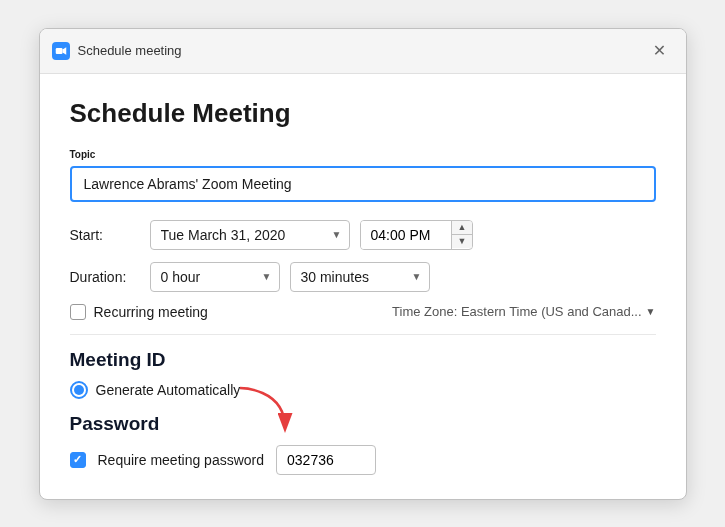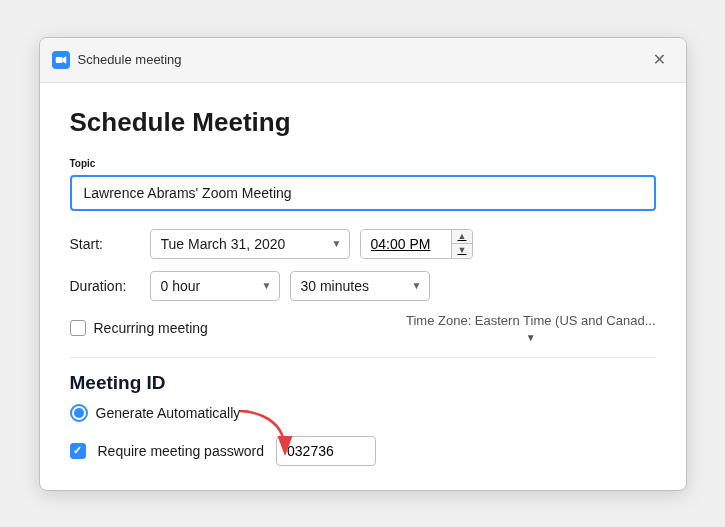--- a/index.html
+++ b/index.html
@@ -125,21 +125,20 @@
       pointer-events: none;
       font-size: 10px;
       color: #666;
     }
     .date-select { width: 200px; }
     .time-input-wrapper {
       display: flex;
       border: 1px solid #c0c0c0;
       border-radius: 4px;
       overflow: hidden;
-      text-decoration: underline;
     }
     .time-input {
       border: none;
       padding: 6px 10px;
       font-size: 14px;
       width: 90px;
       outline: none;
     }
     .time-spinners {
       display: flex;
@@ -192,21 +191,20 @@
       font-weight: bold;
     }
     .checkbox-label {
       font-size: 14px;
       color: #1a1a1a;
     }
     .timezone-wrapper {
       display: flex;
       align-items: center;
       gap: 4px;
-      flex-direction: column;
     }
     .timezone-text {
       font-size: 13px;
       color: #555;
     }
     .timezone-arrow {
       font-size: 10px;
       color: #555;
       cursor: pointer;
     }
@@ -387,20 +385,21 @@
         <svg width="80" height="60" viewBox="0 0 80 60" class="red-arrow">
           <defs>
             <marker id="arrowhead" markerWidth="8" markerHeight="6" refX="6" refY="3" orient="auto">
               <polygon points="0 0, 8 3, 0 6" fill="#e53e3e"></polygon>
             </marker>
           </defs>
           <path d="M 10 5 C 10 5, 55 5, 55 45" stroke="#e53e3e" stroke-width="2.5" fill="none" marker-end="url(#arrowhead)"></path>
         </svg>
       </div>
 
+      <div class="section-title">Password</div>
       <div class="password-row">
         <div class="checkbox-custom checked"></div>
         <span class="checkbox-label">Require meeting password</span>
         <input class="password-input" type="text" value="032736" style="">
       </div>
     </div>
   </div>
 </div>
 
 </body></html>

